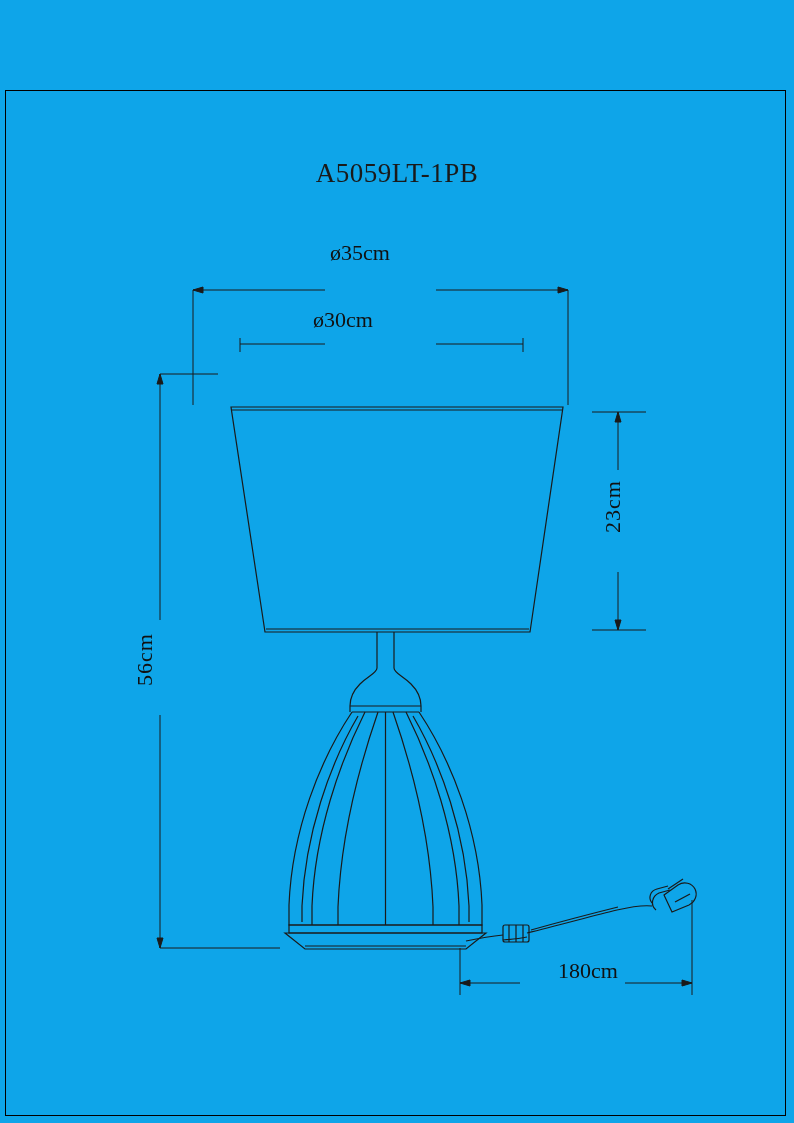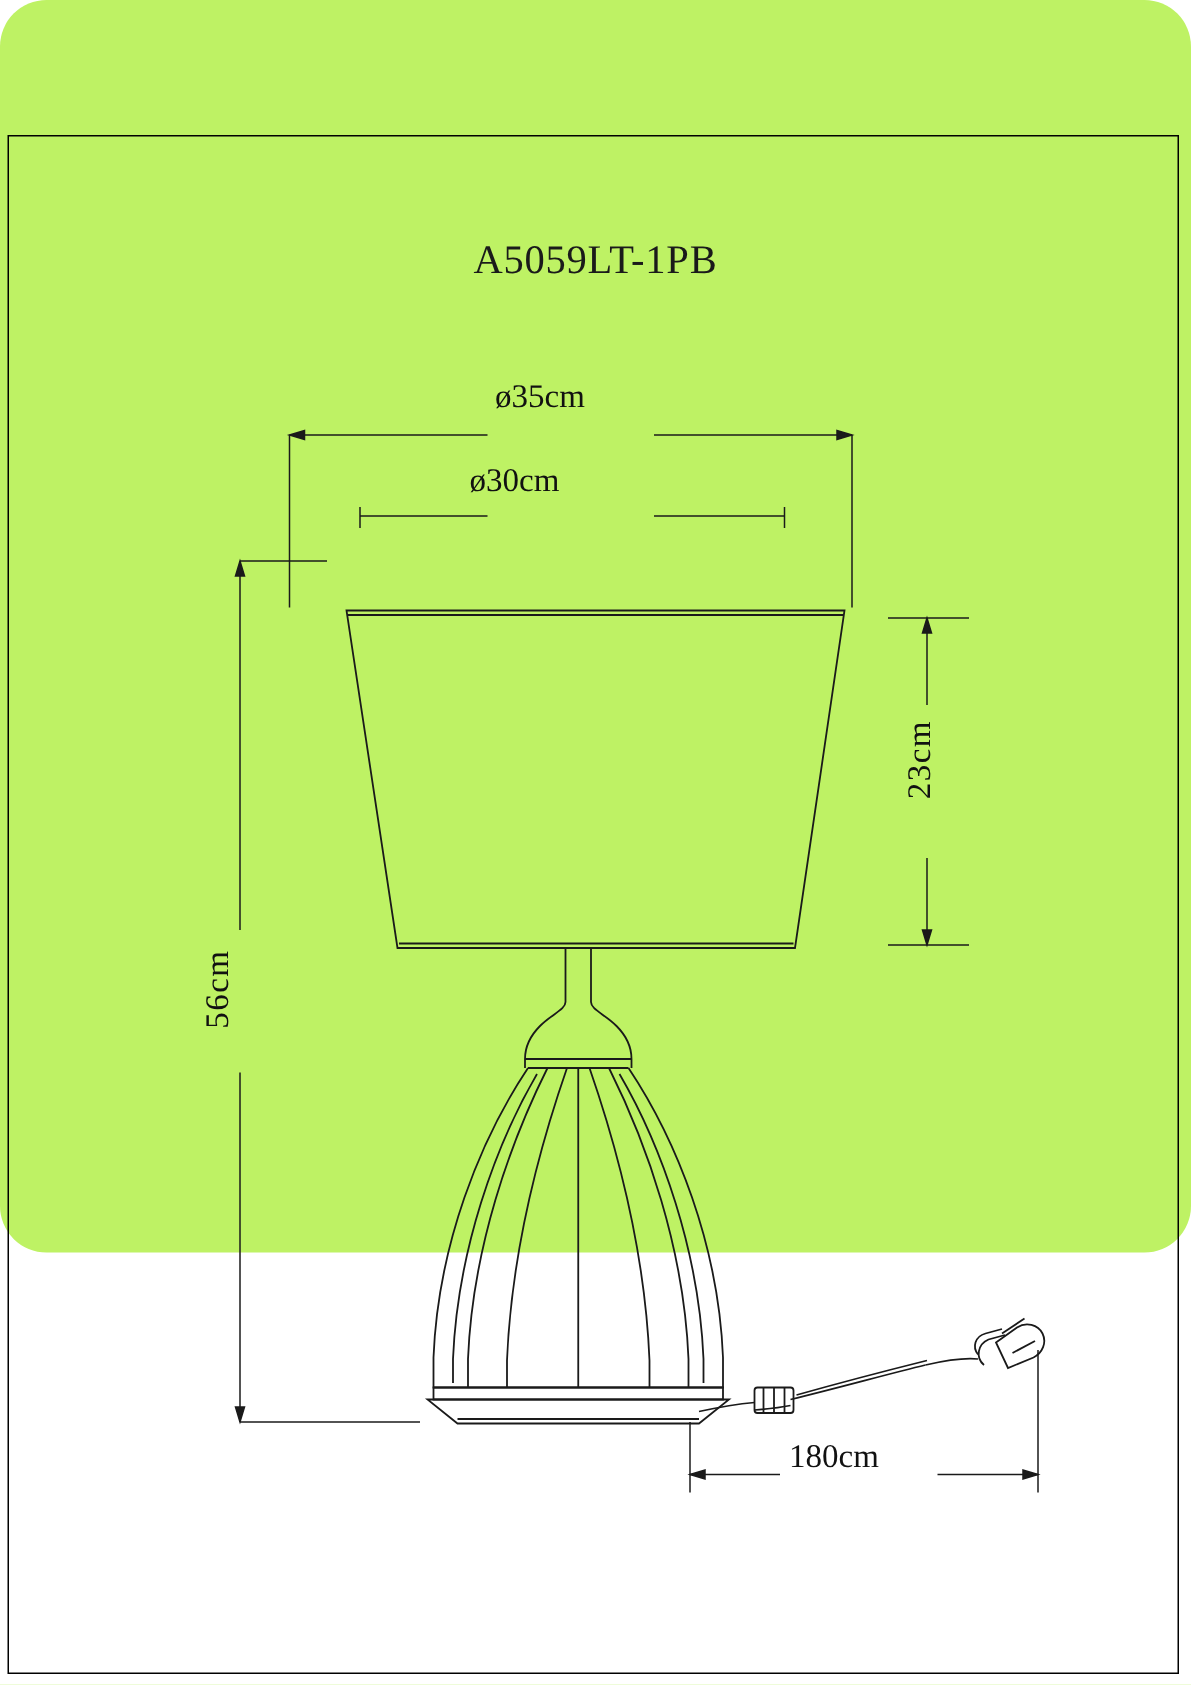--- a/index.html
+++ b/index.html
@@ -10,23 +10,22 @@
   body {
     width: 794px;
     height: 1123px;
     font-family: "Liberation Serif", serif;
     color: #1a1a1a;
     overflow: hidden;
   }
   .page {
     position: relative;
     width: 794px;
-    height: 835px;
-    background: #bef264;
-    border-radius: 31px;
+    height: 1123px;
+    background: #0ea5e9;
   }
   .sheet-border {
     position: absolute;
     left: 5px;
     top: 90px;
     width: 781px;
     height: 1026px;
     border: 1px solid #000000;
     box-sizing: border-box;
   }
@@ -47,37 +46,37 @@
     letter-spacing: 0.5px;
     font-family: "Liberation Serif", serif;
   }
   .dim-label {
     position: absolute;
     font-size: 22px;
     font-family: "Liberation Serif", serif;
     color: #111111;
     white-space: nowrap;
   }
-  .dim-35 { left: 330px; top: 251px; }
+  .dim-35 { left: 330px; top: 240px; }
   .dim-30 { left: 313px; top: 307px; }
   .dim-23 {
     left: 600px;
     top: 480px;
     writing-mode: vertical-rl;
     transform: rotate(180deg);
     letter-spacing: 1px;
   }
   .dim-56 {
     left: 132px;
     top: 633px;
     writing-mode: vertical-rl;
     transform: rotate(180deg);
     letter-spacing: 1px;
   }
-  .dim-180 { left: 526px; top: 958px; }
+  .dim-180 { left: 558px; top: 958px; }
 </style>
 </head>
 <body>
 
 <div class="page">
 
   <div class="sheet-border"></div>
 
   <div class="title">A5059LT-1PB</div>
 

